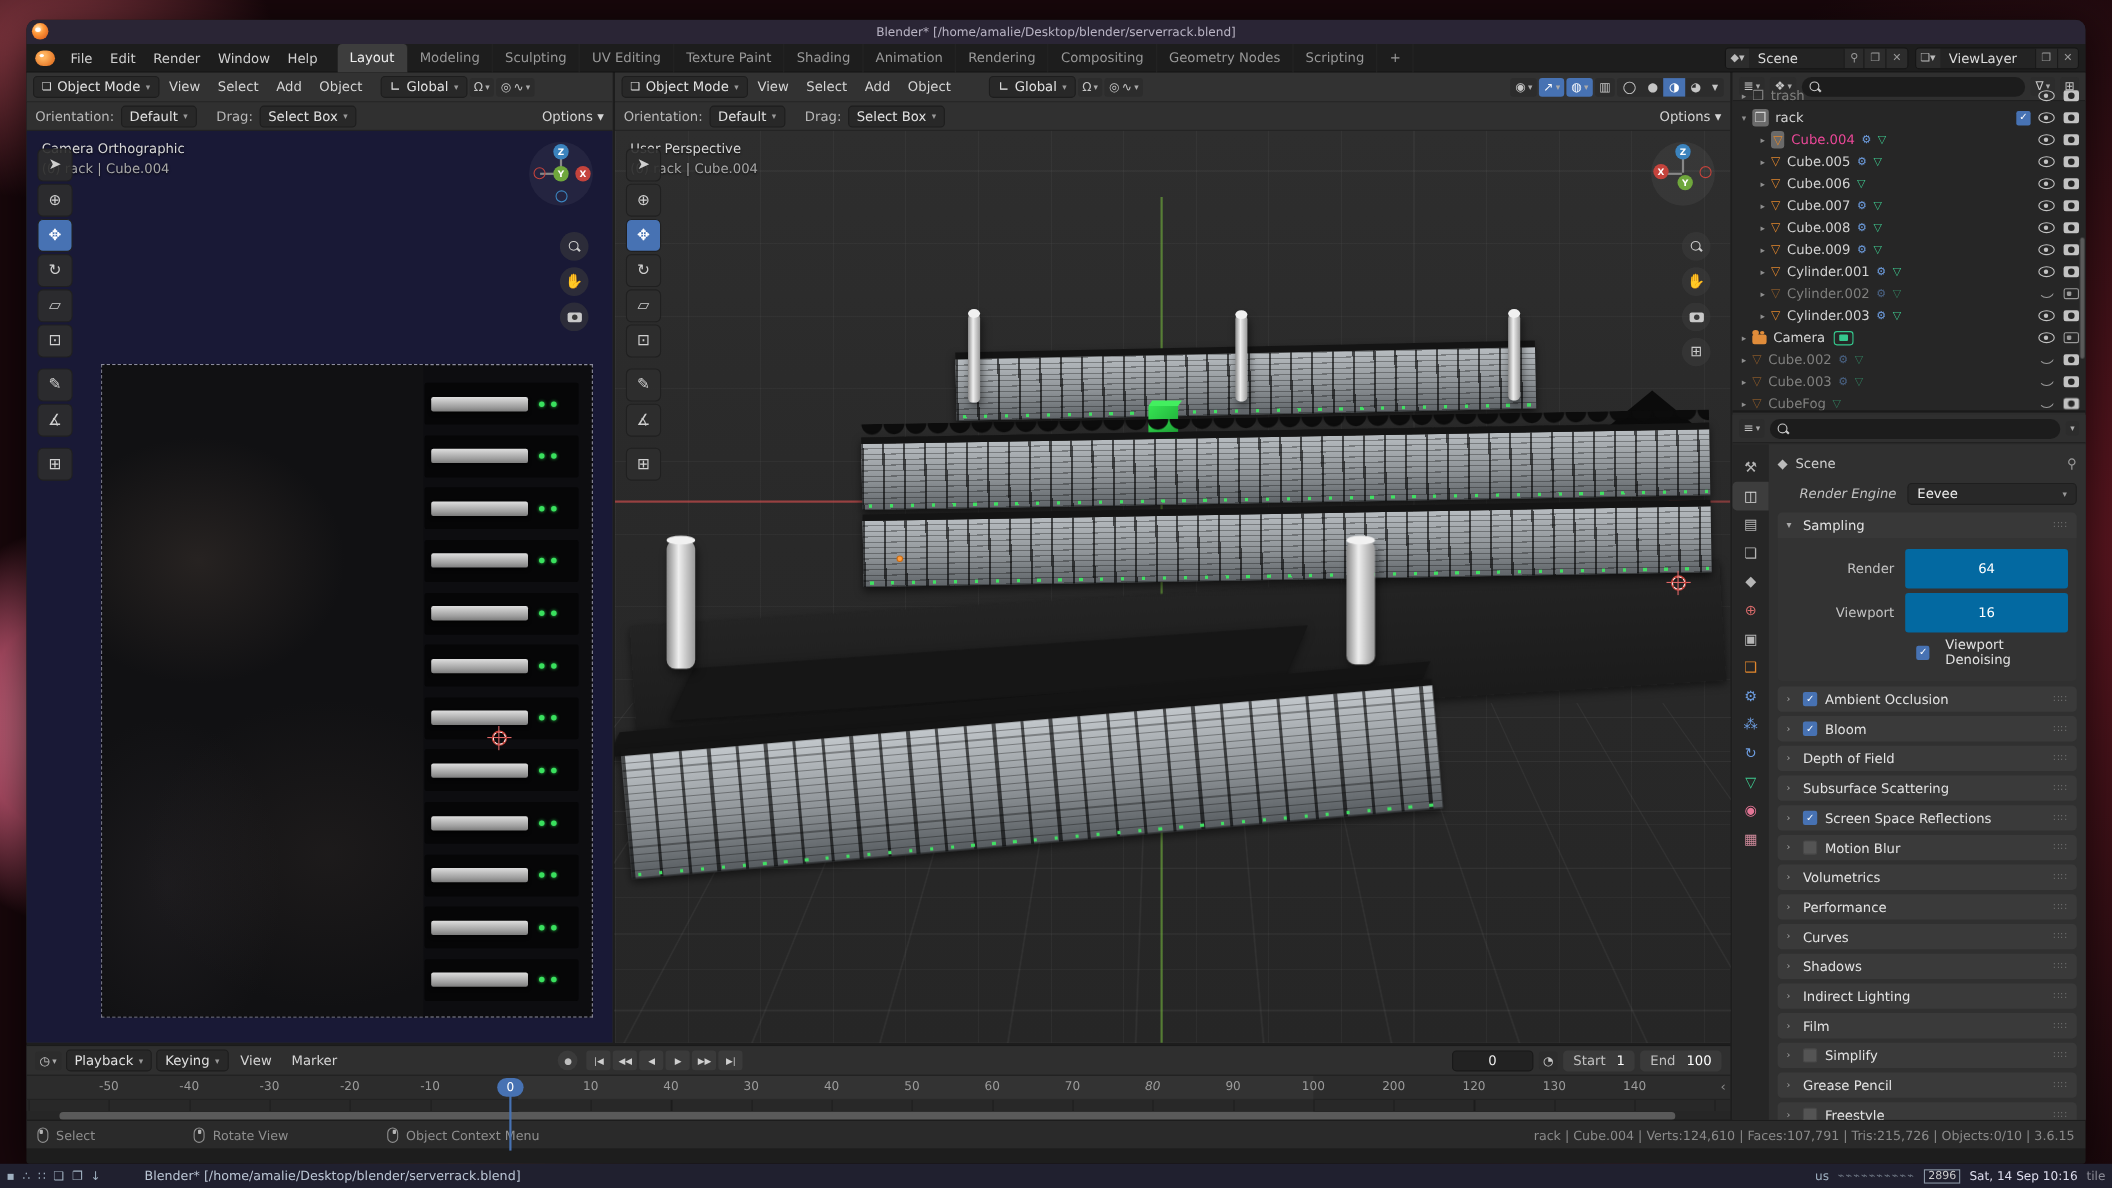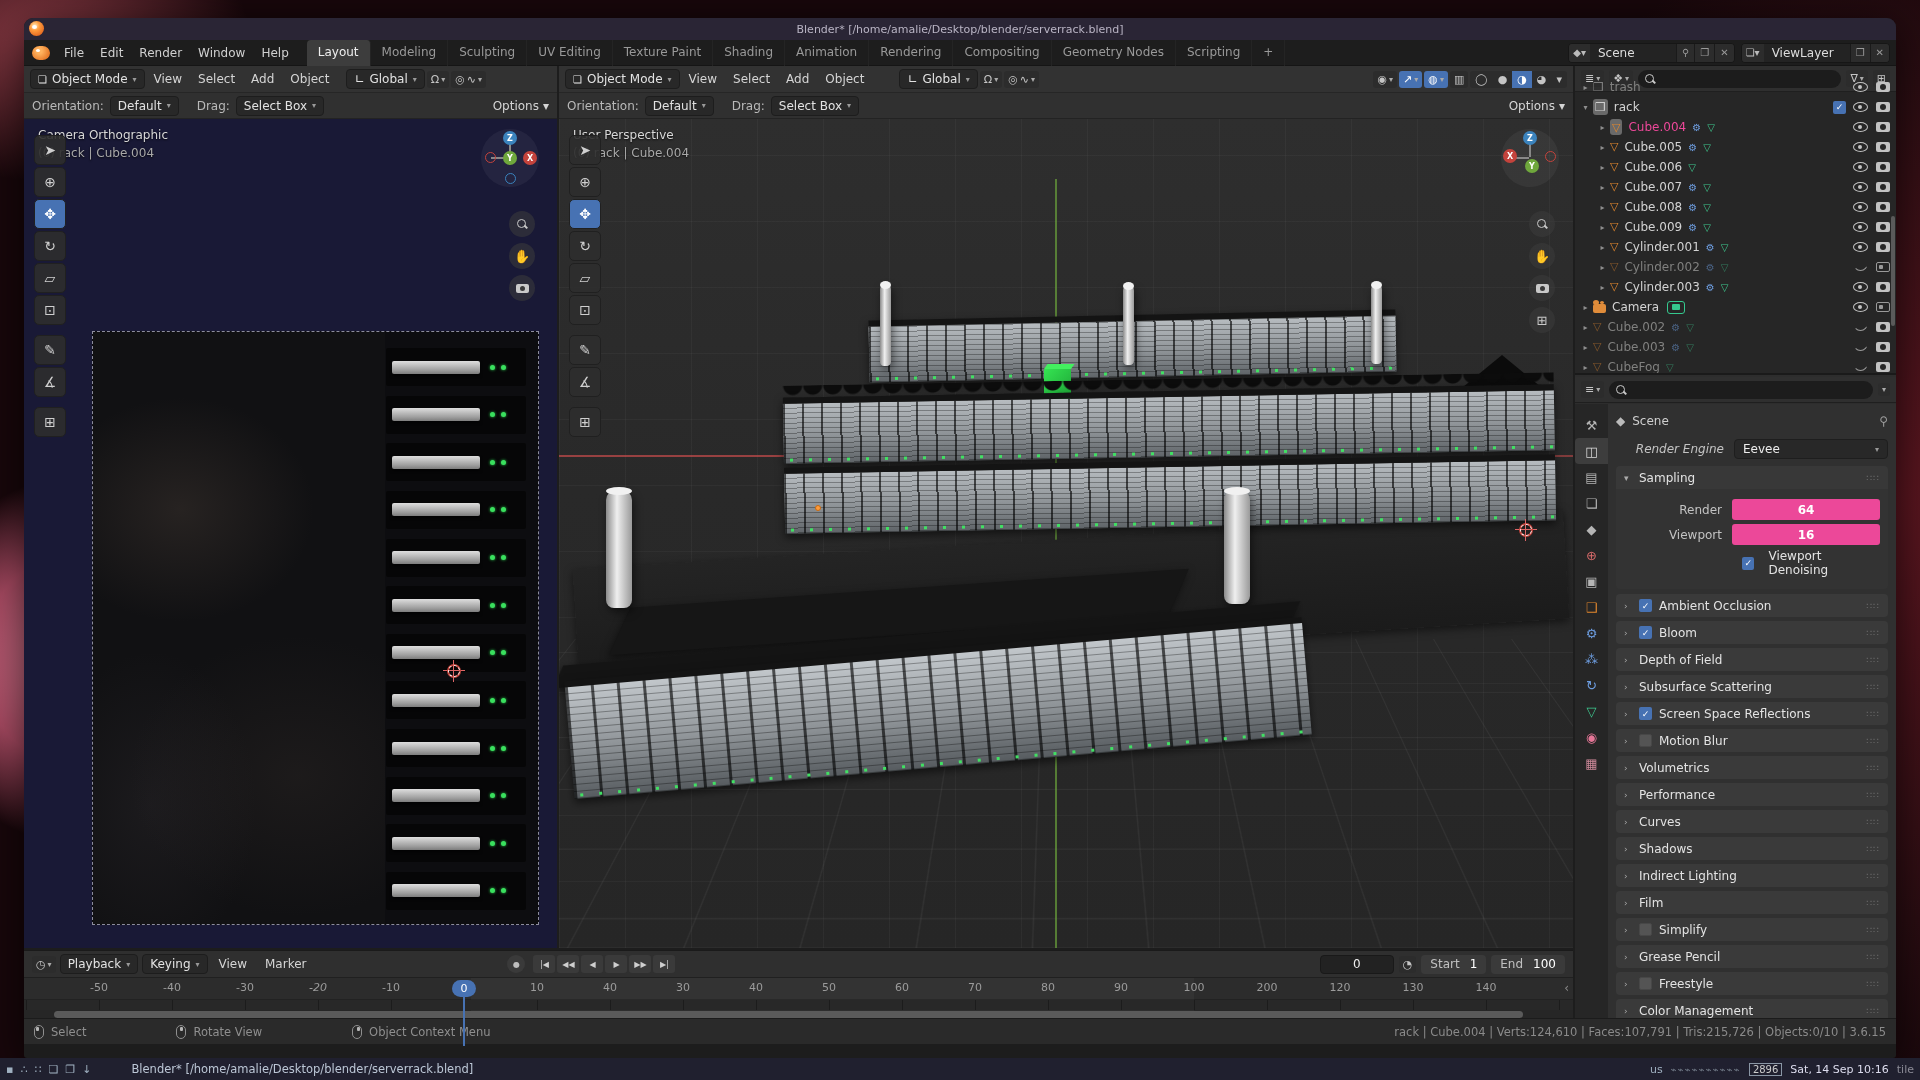--- a/index.html
+++ b/index.html
@@ -171,21 +171,21 @@
   .fieldrow { display:flex; align-items:center; margin:7px 0; }
   .fieldrow .fl { width:118px; text-align:right; padding-right:10px; color:#c3c3c3;font-style:italic; }
   .dropfield { flex:1; height:20px; background:#282828; border:1px solid #1e1e1e; border-radius:4px; display:flex; align-items:center; padding:0 8px; color:#eee; }
   .dropfield .caret { margin-left:auto; font-size:8px; color:#999; }
   .panel { margin-bottom:5px; }
   .panelhead { height:23px; background:#3a3a3a; border-radius:4px; display:flex; align-items:center; padding:0 8px; gap:7px; color:#e3e3e3; }
   .panelhead.openhd { border-radius:4px 4px 0 0; background:#383838; }
   .panelhead .tw { color:#aaa; font-size:9px; width:8px; }
   .panelhead .grip { margin-left:auto; color:#6e6e6e; font-size:9px; letter-spacing:1px; }
   .panelbody { background:#333333; border-radius:0 0 4px 4px; padding:6px 8px 8px 8px; }
-  .valbox { flex:1; height:21px; background:#ec4899; border-radius:3px; display:flex; align-items:center; justify-content:center; color:#fff;font-weight:bold; }
+  .valbox { flex:1; height:36px; background:#0369a1; border-radius:3px; display:flex; align-items:center; justify-content:center; color:#fff; }
   .vrow { display:flex; align-items:center; margin:4px 0; }
   .vrow .fl { width:108px; text-align:right; padding-right:10px; color:#c3c3c3; }
   .vrow.chk { padding-left:118px; gap:7px; color:#e3e3e3; }
   
   .timeline { position:absolute; left:0; top:932px; width:1549px; height:68px; background:#262626; border-top:1px solid #1a1a1a; }
   .tl-hdr { height:27px; background:#2f2f2f; border-bottom:1px solid #202020; display:flex; align-items:center; gap:4px; padding:0 8px; }
   .transport { display:flex; gap:2px; margin-left:190px; }
   .tbtn { min-width:22px; height:18px; background:#3a3a3a; border-radius:3px; color:#cfcfcf; font-size:8px; display:flex; align-items:center; justify-content:center; padding:0 3px; }
   .rec { width:18px; height:18px; border-radius:50%; background:#3a3a3a; display:flex; align-items:center; justify-content:center; color:#bdbdbd; font-size:8px; margin-right:6px; }
   .framefield { width:74px; height:19px; background:#222; border:1px solid #191919; border-radius:4px; color:#eee; display:flex; align-items:center; justify-content:center; }
@@ -948,31 +948,31 @@
             <span class="k">End</span>
             <span class="v">100</span>
           </span>
       </span>
     </div>
     <div class="ruler" id="ruler">
         <div class="band" style="left: 447.3px; width: 722.7px;"></div>
         <span class="tick" style="left: 75px;">-50</span>
         <span class="tick" style="left: 148px;">-40</span>
         <span class="tick" style="left: 221px;">-30</span>
-        <span class="tick" style="left: 294px; font-style: italic;">-20</span>
+        <span class="tick" style="left: 294px;">-20</span>
         <span class="tick" style="left: 367px;">-10</span>
         <span class="tick" style="left: 440px;">0</span>
         <span class="tick" style="left: 513px;">10</span>
         <span class="tick" style="left: 586px;">40</span>
         <span class="tick" style="left: 659px;">30</span>
         <span class="tick" style="left: 732px;">40</span>
         <span class="tick" style="left: 805px;">50</span>
         <span class="tick" style="left: 878px; text-align: right;">60</span>
         <span class="tick" style="left: 951px;">70</span>
-        <span class="tick" style="left: 1024px;">80</span>
+        <span class="tick" style="left: 1024px; font-style: italic;">80</span>
         <span class="tick" style="left: 1097px;">90</span>
         <span class="tick" style="left: 1170px;">100</span>
         <span class="tick" style="left: 1243px;">200</span>
         <span class="tick" style="left: 1316px;">120</span>
         <span class="tick" style="left: 1389px;">130</span>
         <span class="tick" style="left: 1462px;">140</span>
         <div class="playhead" style="left: 440px;">0</div>
         <div class="playline" style="left: 439px;"></div>
       </div>
     <div class="tickstrip"></div>

